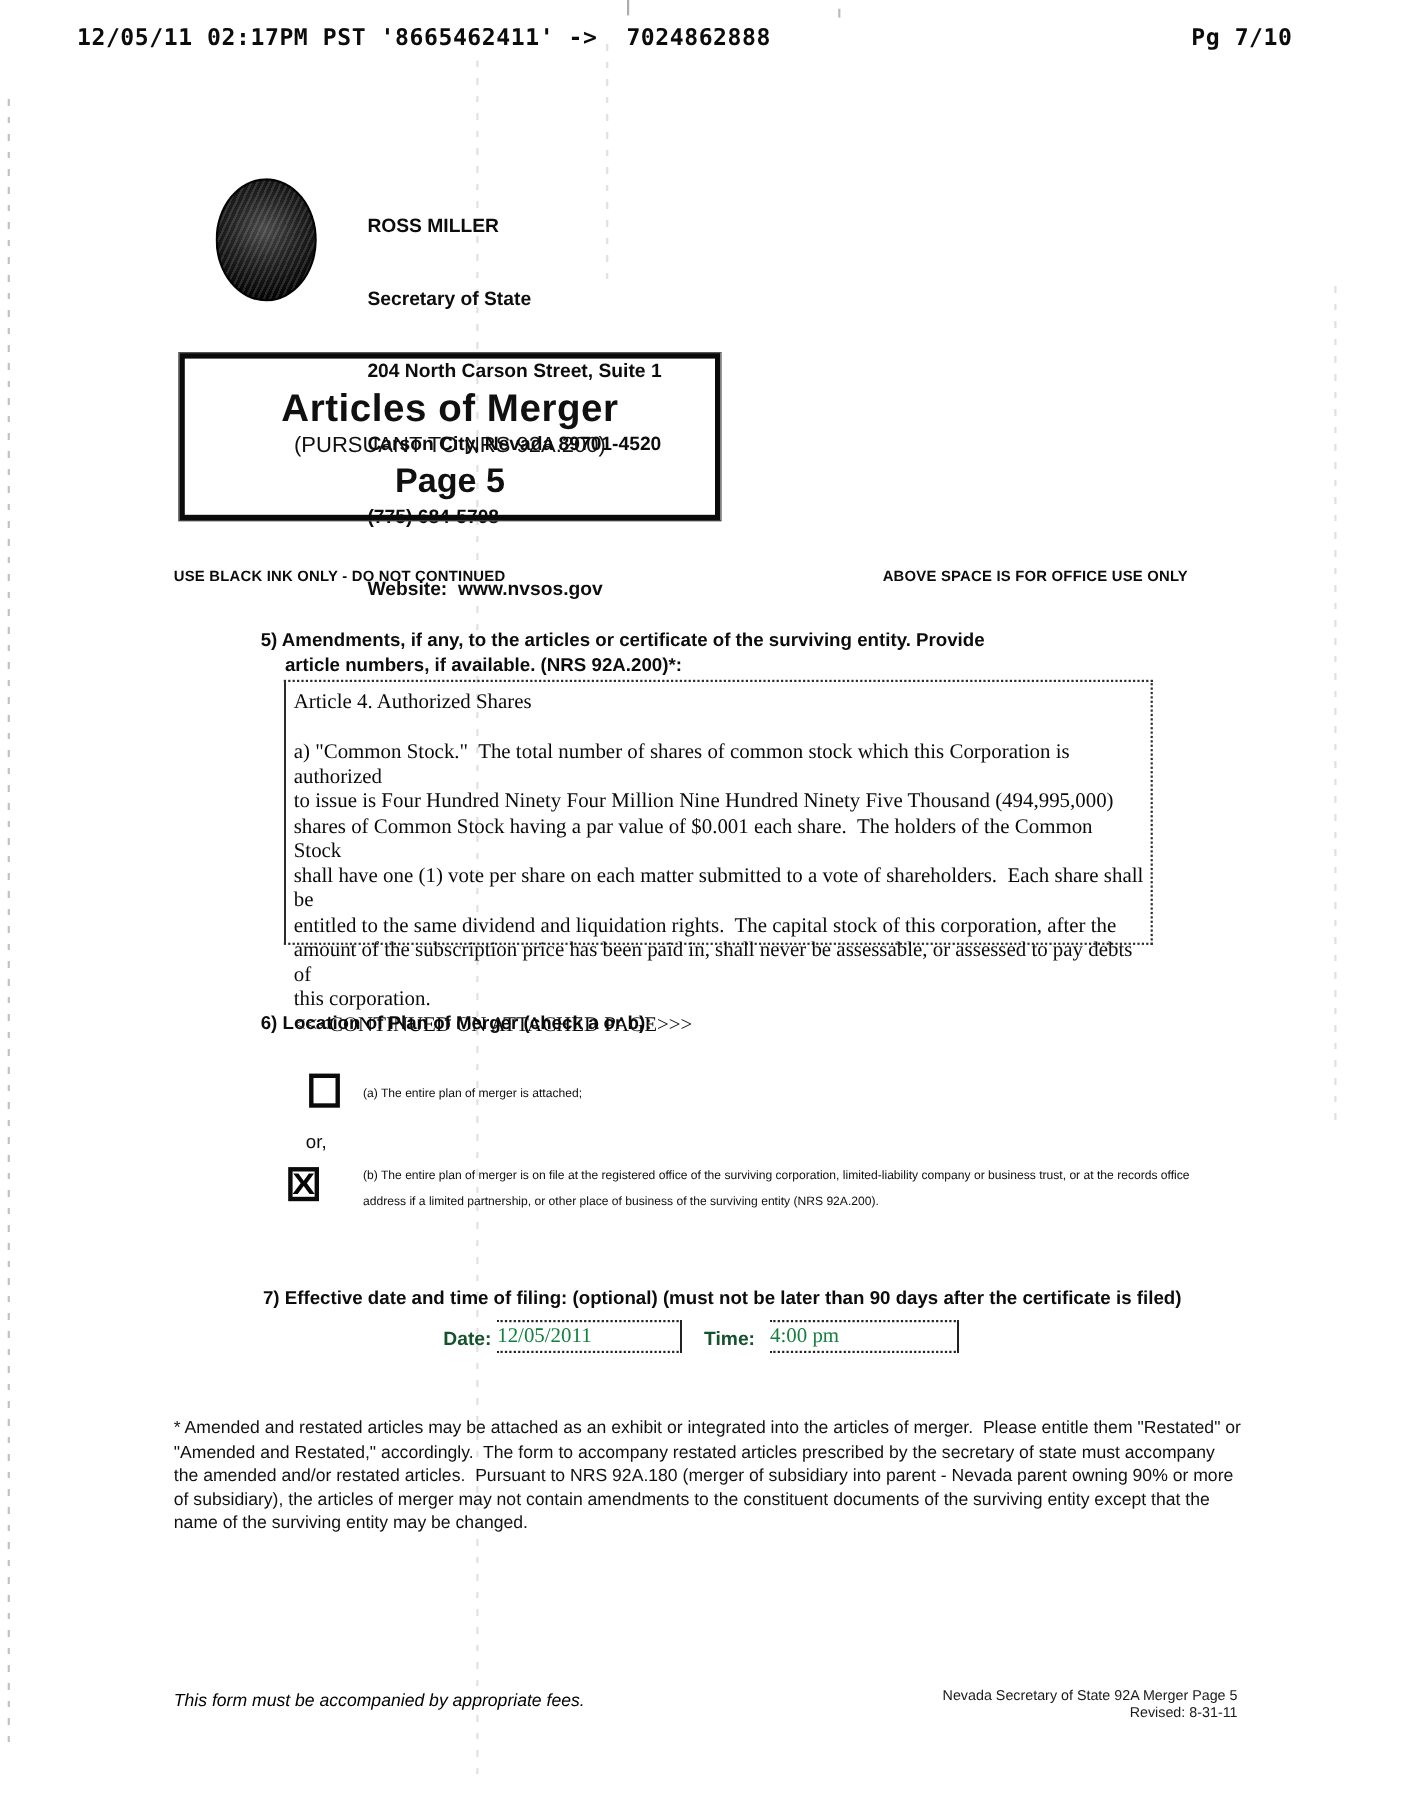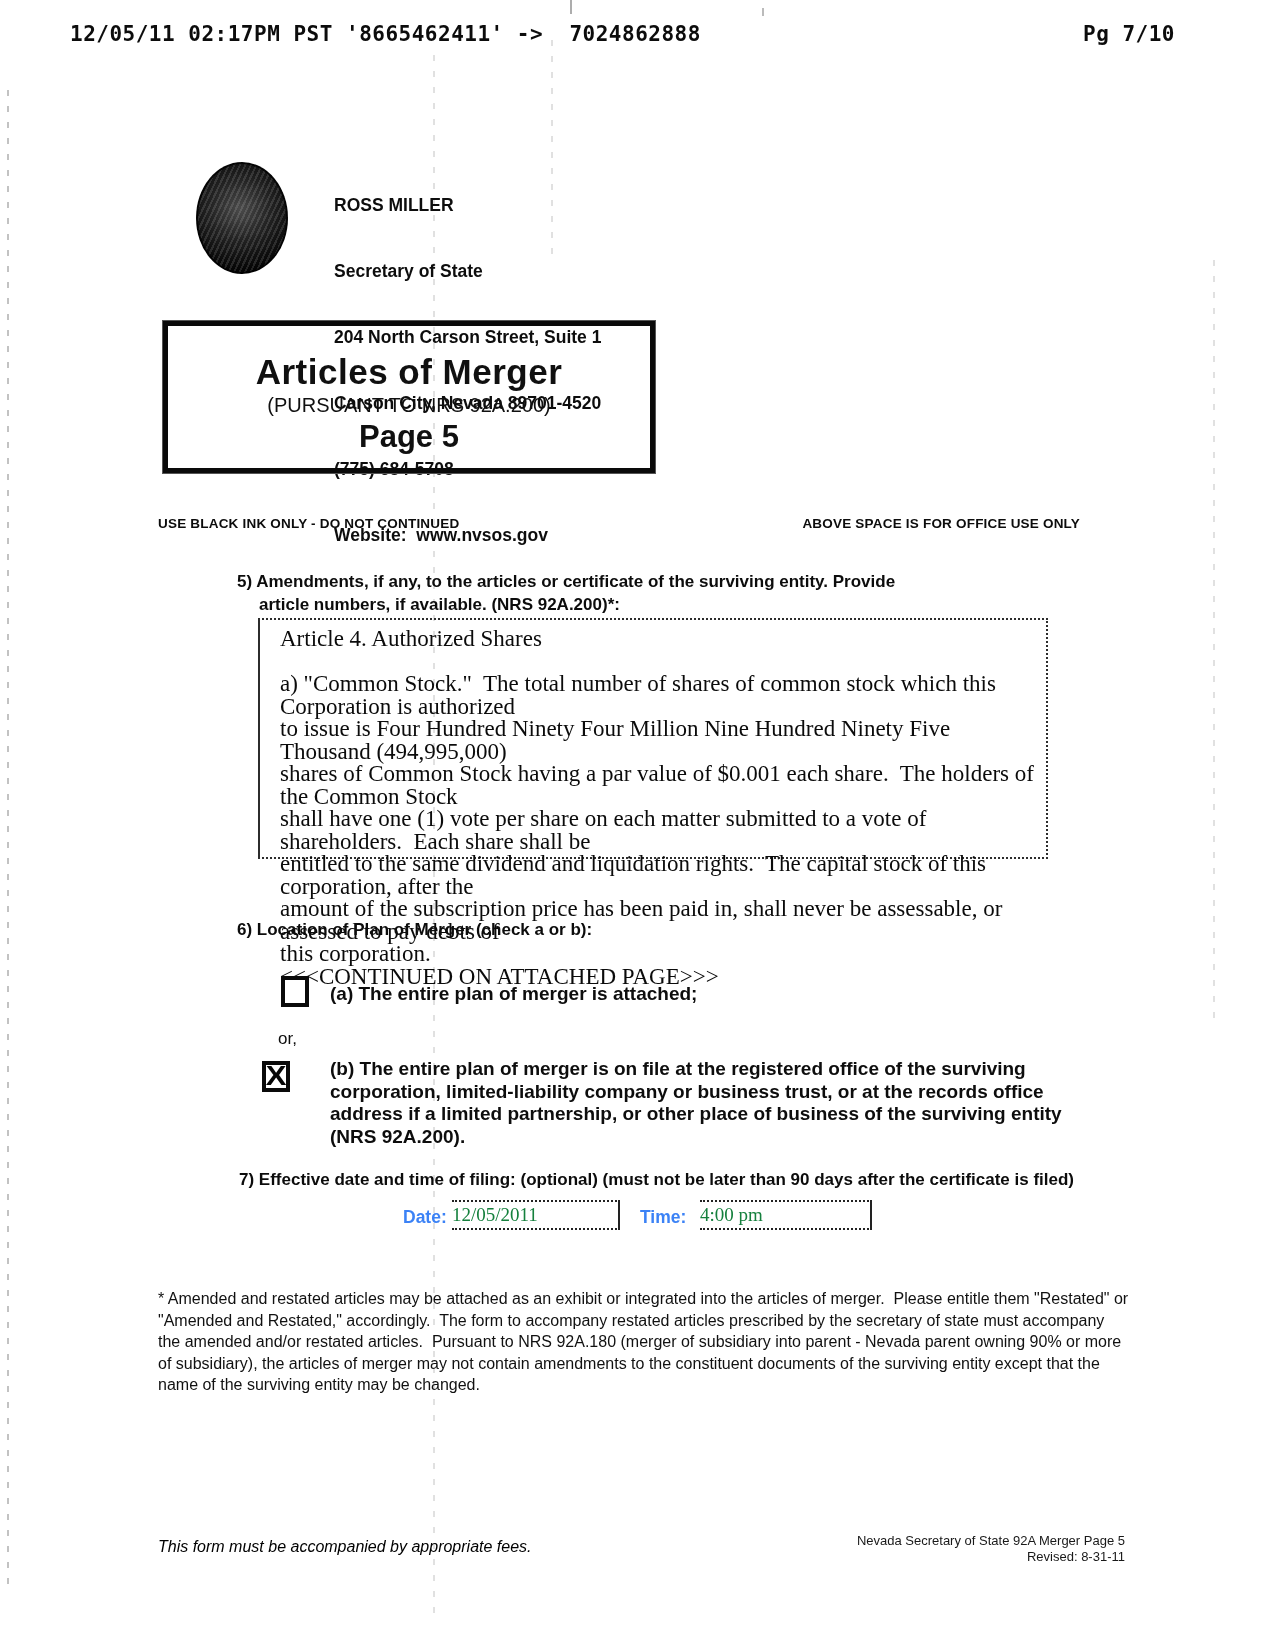--- a/index.html
+++ b/index.html
@@ -84,46 +84,46 @@
   .sec7-heading { left: 239px; top: 1168px; }
 
   
   .amend-box {
     position: absolute; left: 258px; top: 618px;
     width: 790px; height: 241px;
     border-top: 2px dotted #2c2c2c;
     border-bottom: 2px dotted #2c2c2c;
     border-left: 2px solid #2c2c2c;
     border-right: 2px dotted #2c2c2c;
-    padding: 8px 6px 0 20px;
+    padding: 8px 6px 0 7px;
     font-family: "Liberation Serif", serif;
-    font-size: 23px; line-height: 22.5px; color: #0b0b0b;
+    font-size: 19px; line-height: 22.5px; color: #0b0b0b;
   }
   .amend-box .line { white-space: pre-wrap; min-height: 22.5px; }
 
   
   .checkbox {
     position: absolute; width: 28px; height: 31px;
     border: 4px solid #0a0a0a; background: #fff;
     display: flex; align-items: center; justify-content: center;
   }
   .cb-a { left: 281px; top: 976px; }
   .cb-b { left: 262px; top: 1061px; }
   .checkbox .mark {
     font-size: 27px; font-weight: bold; line-height: 1;
     transform: scaleX(1.15); color: #050505;
   }
-  .option-label { position: absolute; font-size: 19px; line-height: 22.5px; color: #0d0d0d; font-weight: bold; }
+  .option-label { position: absolute; font-size: 11px; line-height: 22.5px; color: #0d0d0d; }
   .label-a { left: 330px; top: 983px; }
   .or-label { position: absolute; left: 278px; top: 1029px; font-size: 17px; color: #0d0d0d; }
   .label-b { left: 330px; top: 1058px; width: 772px; }
 
   
   .field-row { position: absolute; left: 0; top: 1200px; width: 1280px; height: 32px; }
-  .field-label { position: absolute; font-size: 17.5px; font-weight: bold; color: #3b82f6; top: 7px; }
+  .field-label { position: absolute; font-size: 17.5px; font-weight: bold; color: #14532d; top: 7px; }
   .date-label { left: 403px; }
   .time-label { left: 640px; }
   .field-box {
     position: absolute; top: 0; height: 30px;
     border-top: 2px dotted #222;
     border-bottom: 2px dotted #222;
     border-right: 2px solid #222;
     display: flex; align-items: center; justify-content: flex-start;
     font-family: "Liberation Serif", serif; font-size: 19px; color: #15803d;
   }

